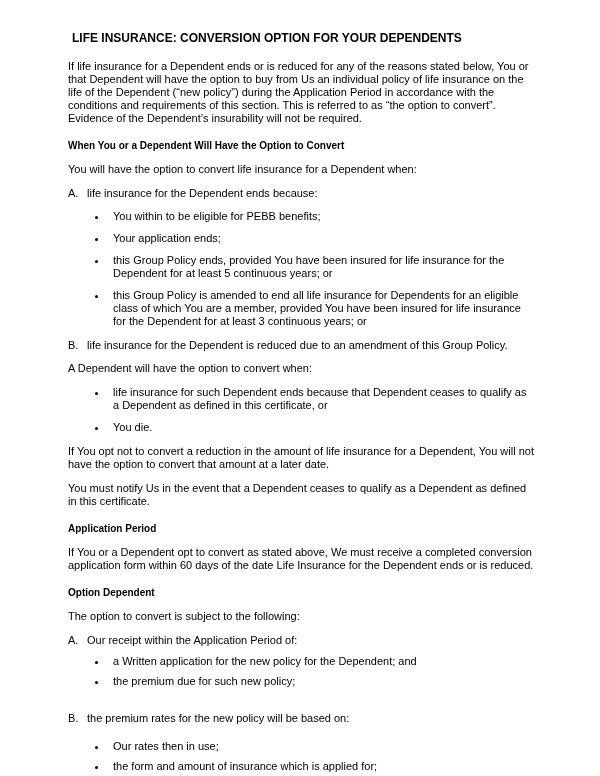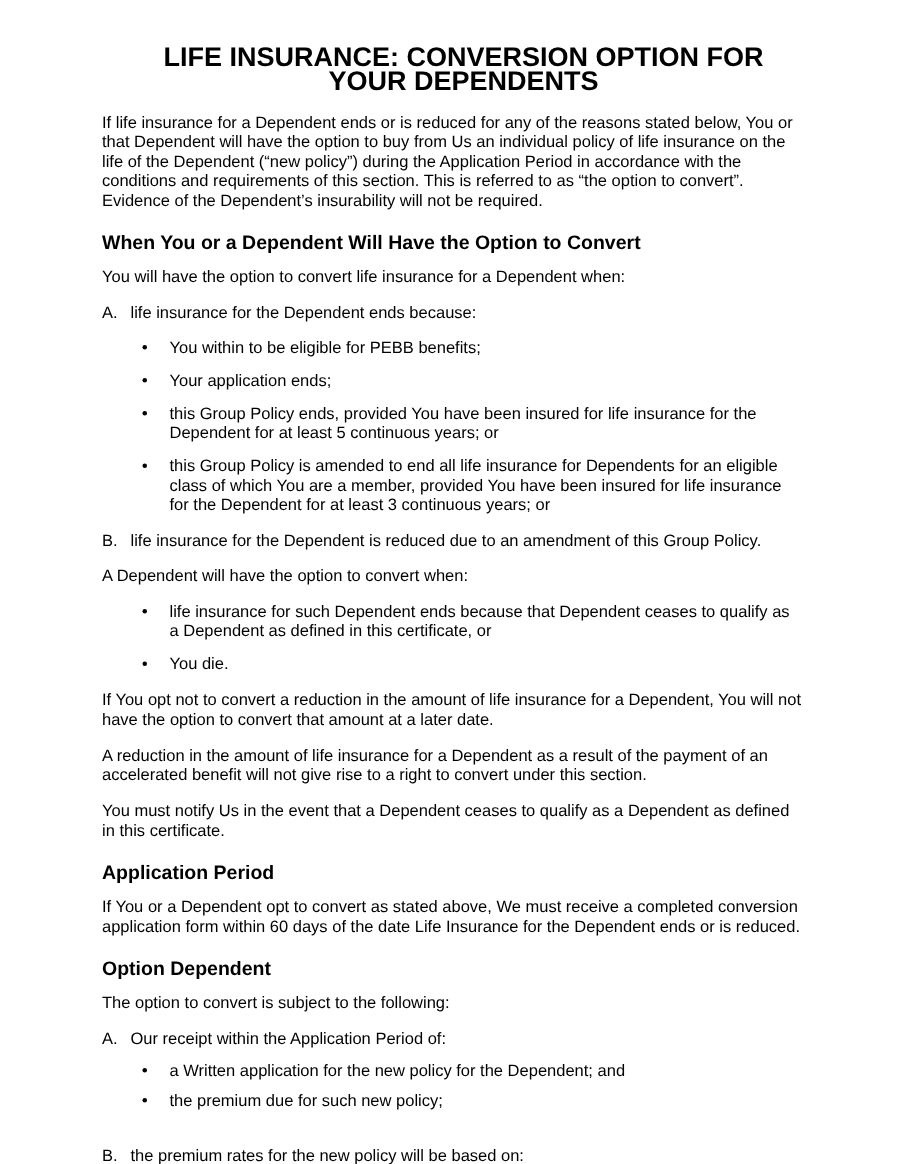--- a/index.html
+++ b/index.html
@@ -14,28 +14,27 @@
     background: #ffffff;
     color: #000000;
     font-family: "Liberation Sans", sans-serif;
     font-size: 11px;
     line-height: 13px;
     box-sizing: border-box;
     padding: 30px 66px 0 68px;
     overflow: hidden;
   }
   h1.doc-title {
-    font-size: 18px;
+    font-size: 12px;
     line-height: 16px;
     font-weight: bold;
-    margin: 0 0 14px 16px;
-    text-align: center;
+    margin: 0 0 14px 4px;
   }
   h2.sec-heading {
-    font-size: 13px;
+    font-size: 10px;
     font-weight: bold;
     margin: 14px 0 11px 0;
   }
   p.para {
     margin: 0 0 11px 0;
   }
   .lettered {
     display: flex;
     margin: 0 0 10px 0;
   }
@@ -88,21 +87,20 @@
 
   <p class="para">A Dependent will have the option to convert when:</p>
 
   <ul class="bullets">
     <li>life insurance for such Dependent ends because that Dependent ceases to qualify as a Dependent as defined in this certificate, or</li>
     <li>You die.</li>
   </ul>
 
   <p class="para">If You opt not to convert a reduction in the amount of life insurance for a Dependent, You will not have the option to convert that amount at a later date.</p>
 
-  <p class="para">A reduction in the amount of life insurance for a Dependent as a result of the payment of an accelerated benefit will not give rise to a right to convert under this section.</p>
 
   <p class="para">You must notify Us in the event that a Dependent ceases to qualify as a Dependent as defined in this certificate.</p>
 
   <h2 class="sec-heading">Application Period</h2>
 
   <p class="para">If You or a Dependent opt to convert as stated above, We must receive a completed conversion application form within 60 days of the date Life Insurance for the Dependent ends or is reduced.</p>
 
   <h2 class="sec-heading">Option Dependent</h2>
 
   <p class="para">The option to convert is subject to the following:</p>

